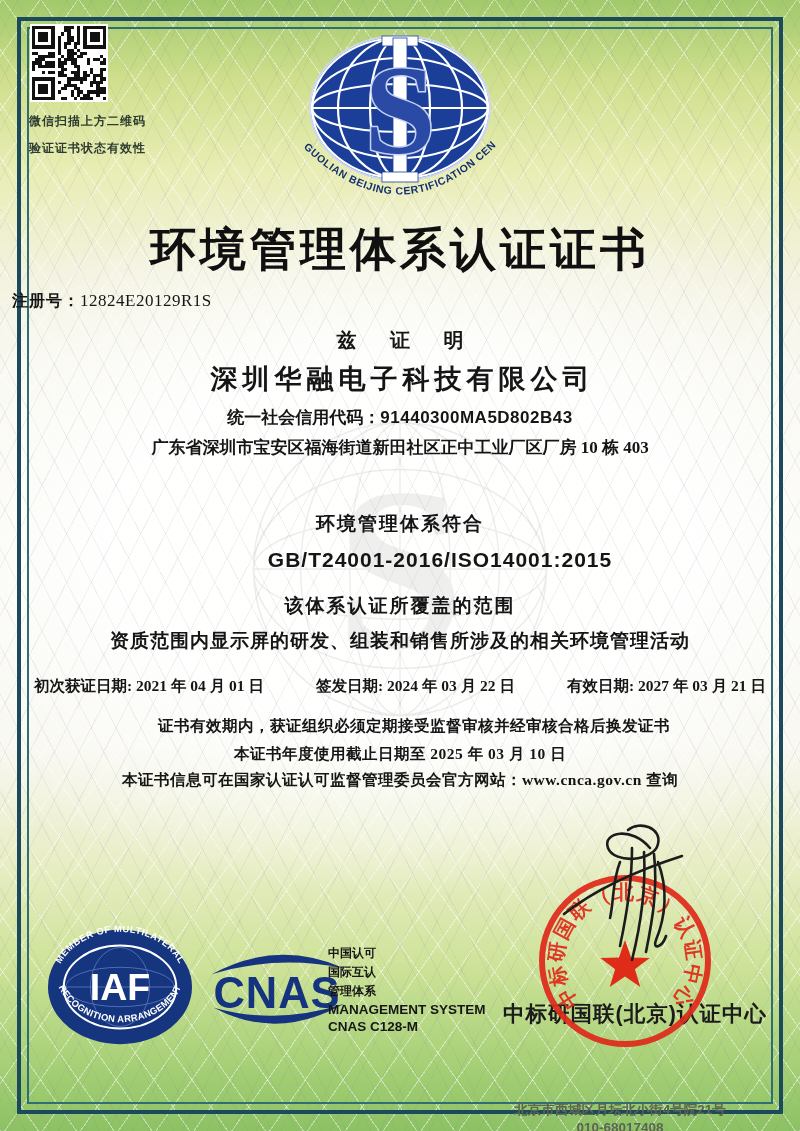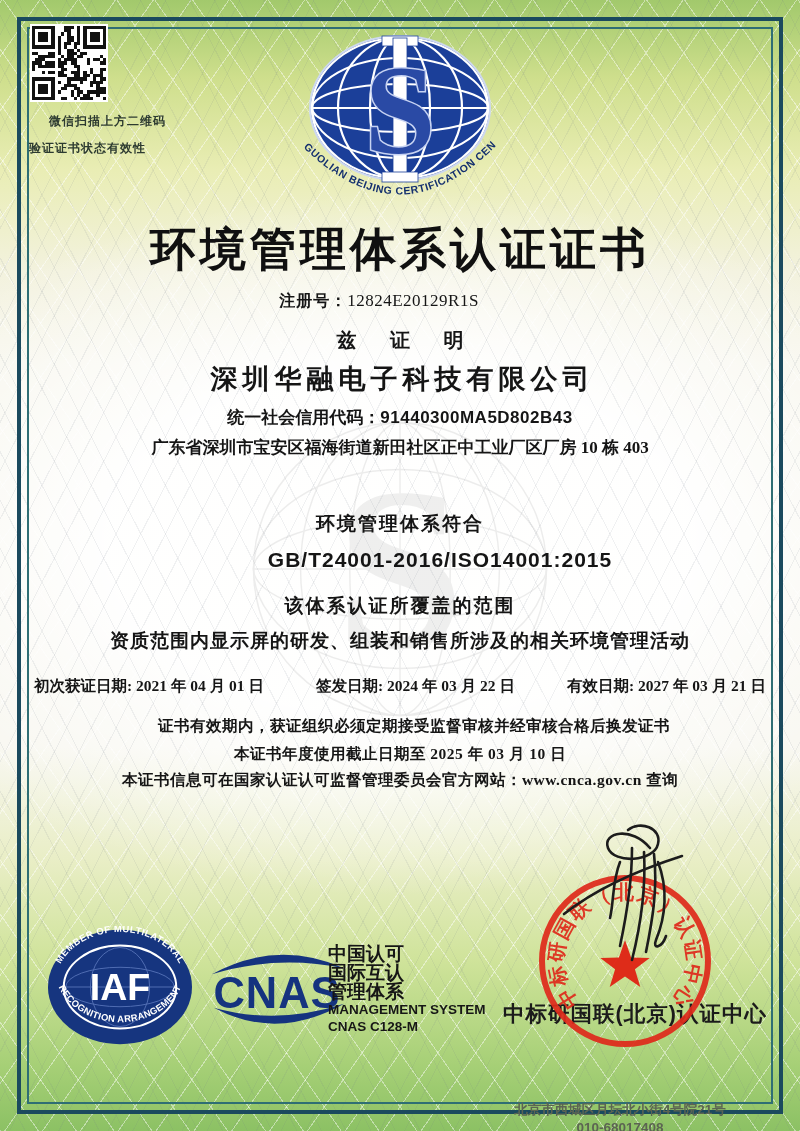--- a/index.html
+++ b/index.html
@@ -20,42 +20,42 @@
   }
   .frame-outer{position:absolute;inset:17px;border:4px solid #1b4a5e;z-index:1;}
   .frame-inner{position:absolute;inset:27px;border:2px solid #2f6e74;z-index:1;}
   .abs{position:absolute;z-index:2;}
   .ctr{left:0;width:100%;text-align:center;}
   .qr{left:30px;top:24px;width:78px;height:78px;background:#fff;padding:2px;box-sizing:border-box;}
   .qr svg{display:block;width:100%;height:100%;}
   .qr-cap{left:29px;font:600 12px/14px "Liberation Serif","DejaVu Serif",serif;color:#2c3a30;letter-spacing:1px;}
   .logo{left:290px;top:28px;width:220px;height:184px;}
   .title{top:219px;font-weight:700;font-size:46px;letter-spacing:4px;color:#101010;}
-  .regno{top:291px;left:8px;width:742px;text-align:center;font-size:16px;}
+  .regno{top:291px;left:0;width:742px;text-align:left;font-size:16px;padding-left:12px;}
   .regno .lab{font-weight:700;letter-spacing:1px;}
   .regno .val{font-family:"Liberation Serif","DejaVu Serif",serif;font-size:17px;letter-spacing:0.5px;}
   .certify-h{top:327px;font-weight:700;font-size:20px;letter-spacing:14px;text-indent:14px;}
   .company{top:361px;font-weight:700;font-size:27px;letter-spacing:5px;text-indent:5px;}
   .credit{top:406px;font-size:17px;}
   .credit .lab{font-family:"Liberation Serif","DejaVu Serif",serif;font-weight:600;}
   .credit .val{font-weight:700;letter-spacing:0.5px;}
   .address{top:436px;font-size:17px;font-family:"Liberation Serif","DejaVu Serif",serif;font-weight:700;}
   .watermark{left:243px;top:412px;width:314px;height:314px;z-index:1;opacity:0.13;}
   .conform{top:511px;font-weight:700;font-size:19px;letter-spacing:2px;}
   .stdcode{top:548px;font-weight:700;font-size:21px;letter-spacing:1px;margin-left:40px;}
   .scope-h{top:593px;font-weight:700;font-size:19px;letter-spacing:2px;}
   .scope{top:628px;font-weight:700;font-size:19px;letter-spacing:1px;}
   .dates{top:676px;left:34px;right:34px;display:flex;justify-content:space-between;
     font-family:"Liberation Serif","DejaVu Serif",serif;font-weight:600;font-size:15.5px;text-align:center;}
   .note{font-family:"Liberation Serif","DejaVu Serif",serif;font-weight:600;font-size:15.5px;letter-spacing:0.5px;}
   .note1{top:716px;padding-left:14px;} .note2{top:744px;} .note3{top:770px;}
   .iaf{left:46px;top:926px;width:148px;height:122px;}
   .cnas{left:198px;top:944px;width:158px;height:92px;}
   .cnas-info{left:328px;top:944px;line-height:19px;}
-  .cnas-info .zh{font-size:19px;font-weight:600;color:#161616;}
+  .cnas-info .zh{font-size:12px;font-weight:600;color:#161616;}
   .cnas-info .en{font-size:13.5px;font-weight:700;line-height:17px;color:#161616;}
   .center-name{left:470px;top:999px;width:330px;text-align:center;font-size:21.5px;font-weight:600;color:#1b1b1b;letter-spacing:1px;z-index:2;}
   .stamp{left:530px;top:866px;width:190px;height:190px;z-index:3;opacity:0.93;}
   .signature{left:562px;top:818px;width:140px;height:152px;z-index:4;}
   .foot-addr{left:455px;top:1101px;width:330px;text-align:center;z-index:2;
     font-size:13.5px;font-weight:700;color:#5c6452;line-height:18px;}
 </style>
 </head>
 <body>
 
@@ -329,21 +329,21 @@
           <rect x="10" y="22" width="1" height="1"></rect>
           <rect x="13" y="22" width="1" height="1"></rect>
           <rect x="15" y="22" width="1" height="1"></rect>
           <rect x="16" y="22" width="1" height="1"></rect>
           <rect x="17" y="22" width="1" height="1"></rect>
           <rect x="18" y="22" width="1" height="1"></rect>
           <rect x="22" y="22" width="1" height="1"></rect>
         </g>
       </svg>
     </div>
-  <div class="abs qr-cap" style="top:114px;margin-left:20px;">微信扫描上方二维码</div>
+  <div class="abs qr-cap" style="top:114px;">微信扫描上方二维码</div>
   <div class="abs qr-cap" style="top:141px;">验证证书状态有效性</div>
 
   <div class="abs logo">
     <svg viewBox="0 0 220 184" width="220" height="184">
       <ellipse cx="110" cy="80" rx="90" ry="72" fill="#1b3f99" stroke="#cdd8f0" stroke-width="2"></ellipse>
       <g stroke="#ffffff" stroke-width="2.2" fill="none">
         <ellipse cx="110" cy="80" rx="88" ry="70"></ellipse>
         <ellipse cx="110" cy="80" rx="62" ry="70"></ellipse>
         <ellipse cx="110" cy="80" rx="30" ry="70"></ellipse>
         <ellipse cx="110" cy="80" rx="88" ry="50"></ellipse>

